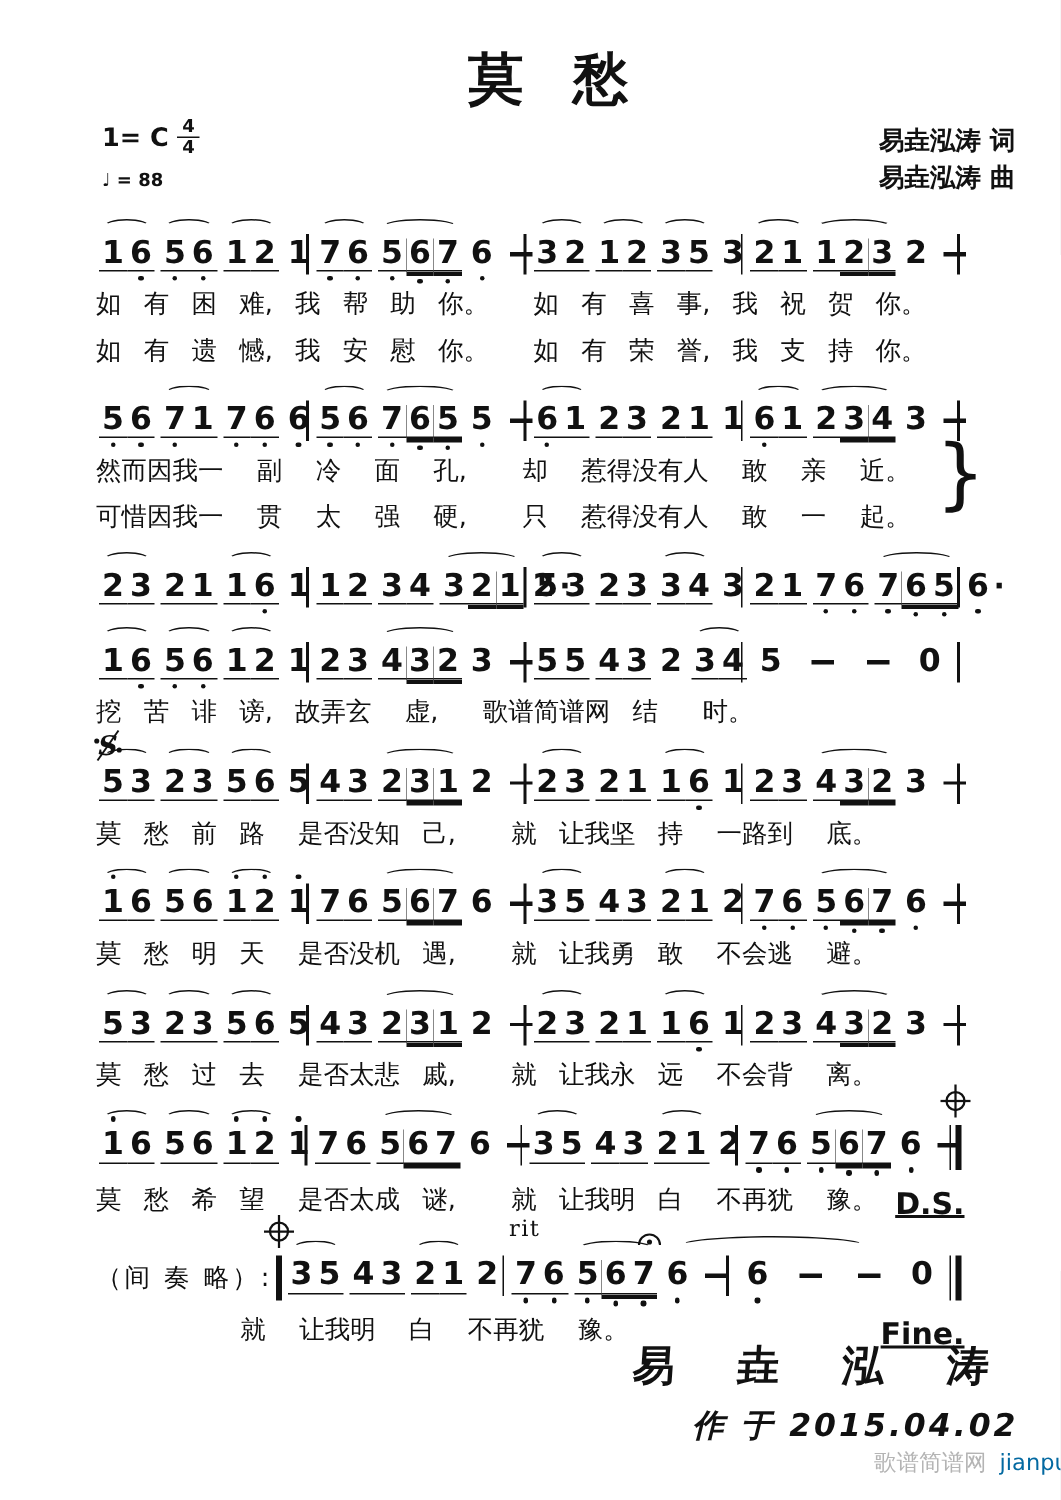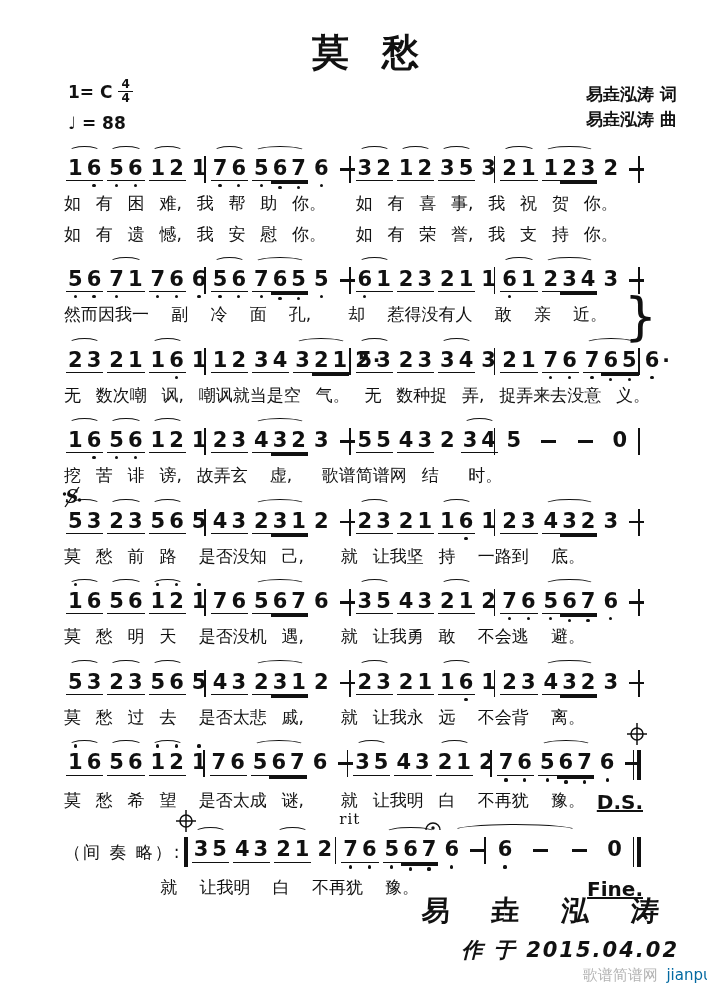--- a/index.html
+++ b/index.html
@@ -6,21 +6,21 @@
   .sheet{position:relative;width:707px;height:1000px;background:#ffffff;margin:0 auto;
          font-family:"DejaVu Sans",sans-serif;color:#111;overflow:hidden;padding-left:34px;}
   
   .title{position:absolute;top:28px;left:0;width:100%;text-align:center;
          font-size:37px;font-weight:bold;letter-spacing:10px;}
   .hdr-left{position:absolute;left:68px;top:78px;font-weight:bold;}
   .hdr-key{font-size:17px;display:flex;align-items:center;}
   .meter{display:inline-flex;flex-direction:column;align-items:center;margin-left:6px;}
   .meter b{display:block;font-size:12px;line-height:1.1;padding:0 3px;}
   .meter .mb{border-top:1.2px solid #111;}
-  .hdr-tempo{font-size:17px;margin-top:8px;}
+  .hdr-tempo{font-size:12px;margin-top:8px;}
   .credits{position:absolute;right:64px;top:82px;text-align:right;font-size:17px;
            font-weight:bold;line-height:1.45;}
   
   .score{position:absolute;left:64px;top:141px;width:579px;}
   .sline{position:relative;padding-top:15px;margin-bottom:8px;}
   .nrow{display:flex;align-items:flex-start;}
   .ms{display:flex;justify-content:space-around;align-items:flex-start;flex-basis:0;min-width:0;}
   .grp{position:relative;display:inline-flex;margin:0 2px;}
   .grp.arc::before{content:"";position:absolute;left:3px;right:3px;top:-10px;height:8px;
        border:1.6px solid transparent;border-top-color:#111;border-radius:50%;}
@@ -339,20 +339,21 @@
                 <span class="nt">3</span>
               </span>
             </span>
             <span class="grp">
               <span class="dash"></span>
             </span>
           </span>
           <span class="bar"></span>
         </span>
         <span class="lyr"><span class="lmain">然而因我一   副   冷   面   孔,     却   惹得没有人   敢   亲   近。</span></span>
+        <span class="lyr"><span class="lmain">可惜因我一   贯   太   强   硬,     只   惹得没有人   敢   一   起。</span></span>
         <span class="brace">}</span>
       </div>
       <div class="sline">
         <span class="nrow">
           <span class="ms" style="flex-grow: 4;">
             <span class="grp arc">
               <span class="ntw">
                 <span class="nt u1">2</span>
               </span>
               <span class="ntw">
@@ -480,21 +481,20 @@
             </span>
             <span class="grp">
               <span class="ntw">
                 <span class="nt dl">6</span>
                 <span class="aug">·</span>
               </span>
             </span>
           </span>
           <span class="bar"></span>
         </span>
-        <span class="lyr"><span class="lmain">无  数次嘲  讽,  嘲讽就当是空  气。  无  数种捉  弄,  捉弄来去没意  义。</span></span>
       </div>
       <div class="sline">
         <span class="nrow">
           <span class="ms" style="flex-grow: 4;">
             <span class="grp arc">
               <span class="ntw">
                 <span class="nt u1">1</span>
               </span>
               <span class="ntw">
                 <span class="nt u1 dl">6</span>

